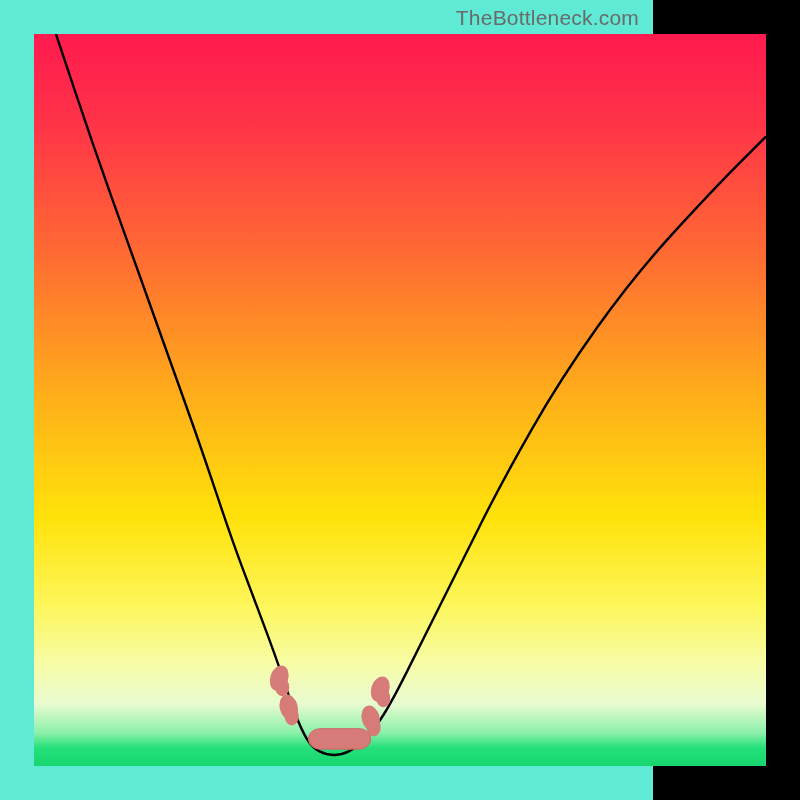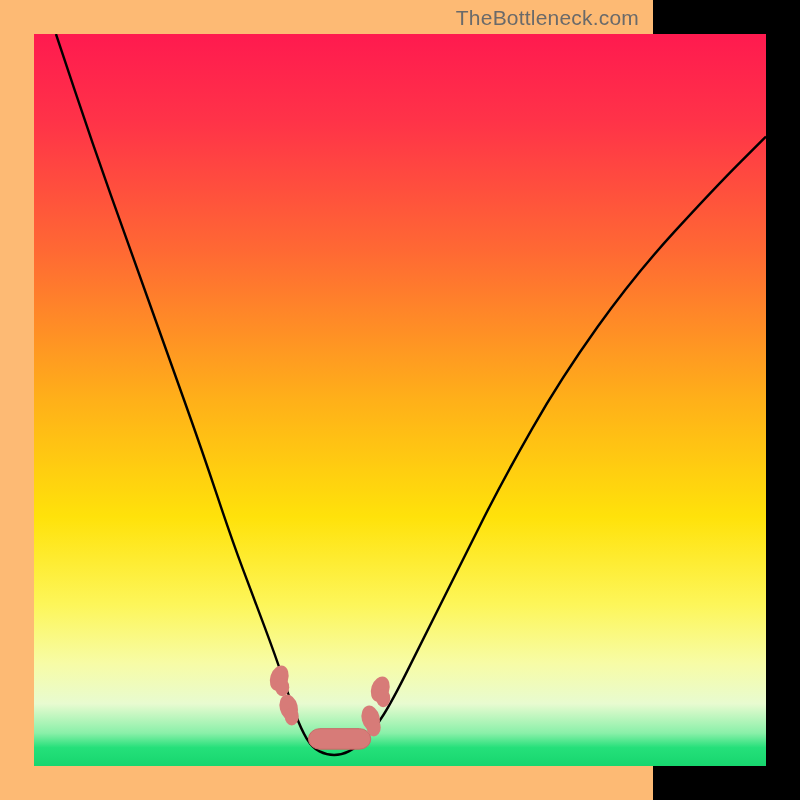--- a/index.html
+++ b/index.html
@@ -9,21 +9,21 @@
     height: 800px;
     background: #000;
     overflow: hidden;
     font-family: Arial, Helvetica, sans-serif;
   }
   .frame {
     position: absolute;
     left: 0; top: 0;
     width: 653px;
     height: 800px;
-    background: #fdba74;
+    background: #5eead4;
   }
   .plot {
     position: absolute;
     left: 34px;
     top: 34px;
     width: 732px;
     height: 732px;
     overflow: hidden;
   }
   .gradient {

